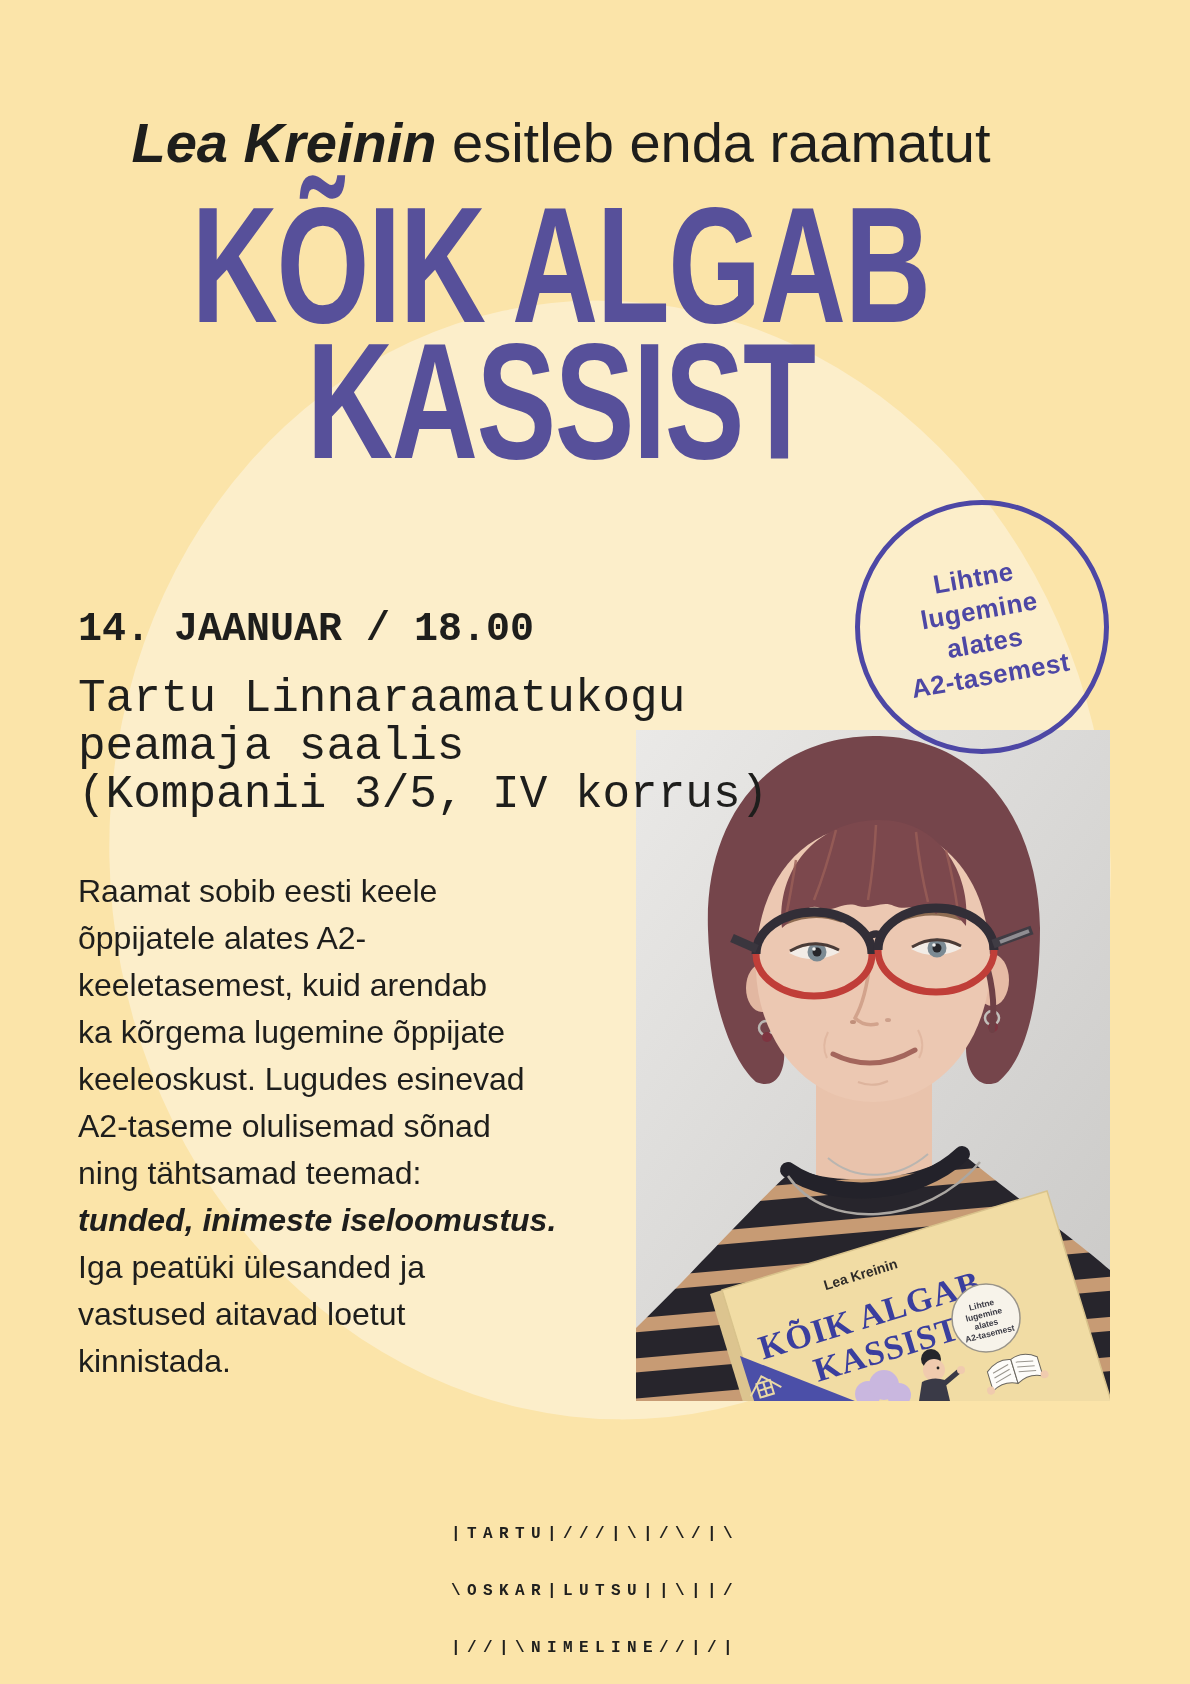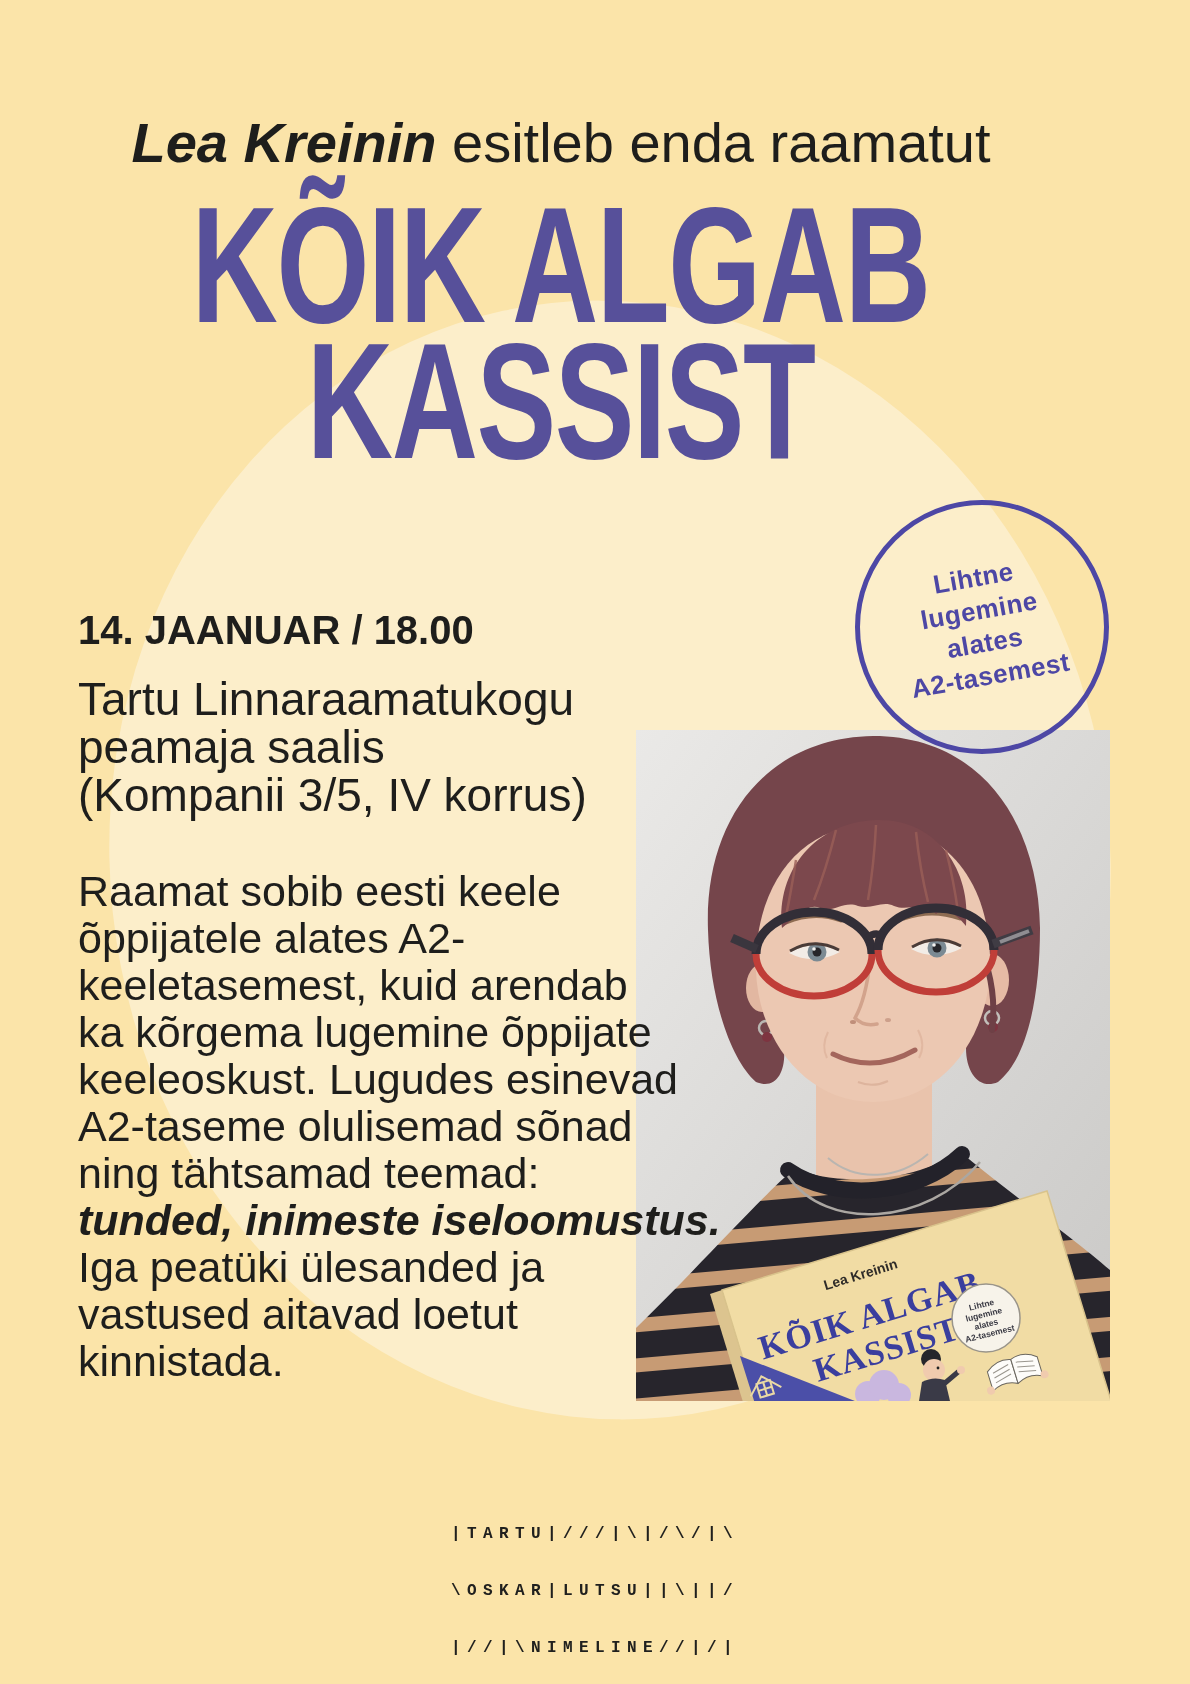--- a/index.html
+++ b/index.html
@@ -20,24 +20,24 @@
   .title-line span{display:inline-block; transform:scaleX(.72); transform-origin:50% 50%; letter-spacing:-2px;}
   .badge{
     position:absolute; left:855px; top:500px; width:254px; height:254px; box-sizing:border-box;
     border:5px solid #4D47A5; border-radius:50%; z-index:3;
     display:flex; align-items:center; justify-content:center;
   }
   .badge-inner{
     transform:rotate(-10deg); text-align:center; color:#4D47A5;
     font-size:26px; font-weight:bold; line-height:33px; letter-spacing:.5px;
   }
-  .event{position:absolute; left:78px; top:605px; z-index:2;}
+  .event{position:absolute; left:78px; top:605px; z-index:2;font-family:Liberation Mono, monospace;}
   .event-date{font-size:40px; font-weight:bold; line-height:50px; margin-bottom:20px;}
   .event-loc{font-size:46px; line-height:48px;}
-  .body-text{position:absolute; left:78px; top:868px; z-index:2; font-size:43px; line-height:47px;}
+  .body-text{position:absolute; left:78px; top:868px; z-index:2; font-size:32px; line-height:47px;}
   .body-text .em{font-weight:bold; font-style:italic;}
   .photo{position:absolute; left:636px; top:730px; width:474px; height:671px; z-index:1;}
   .logo{
     position:absolute; left:0; top:1487px; width:100%; text-align:center; z-index:2;
     font-family:"Liberation Mono","DejaVu Sans Mono", monospace;
     font-weight:bold; font-size:16px; line-height:19px; letter-spacing:6.4px; color:#20201E;
     white-space:pre;
   }
 </style>
 </head>

